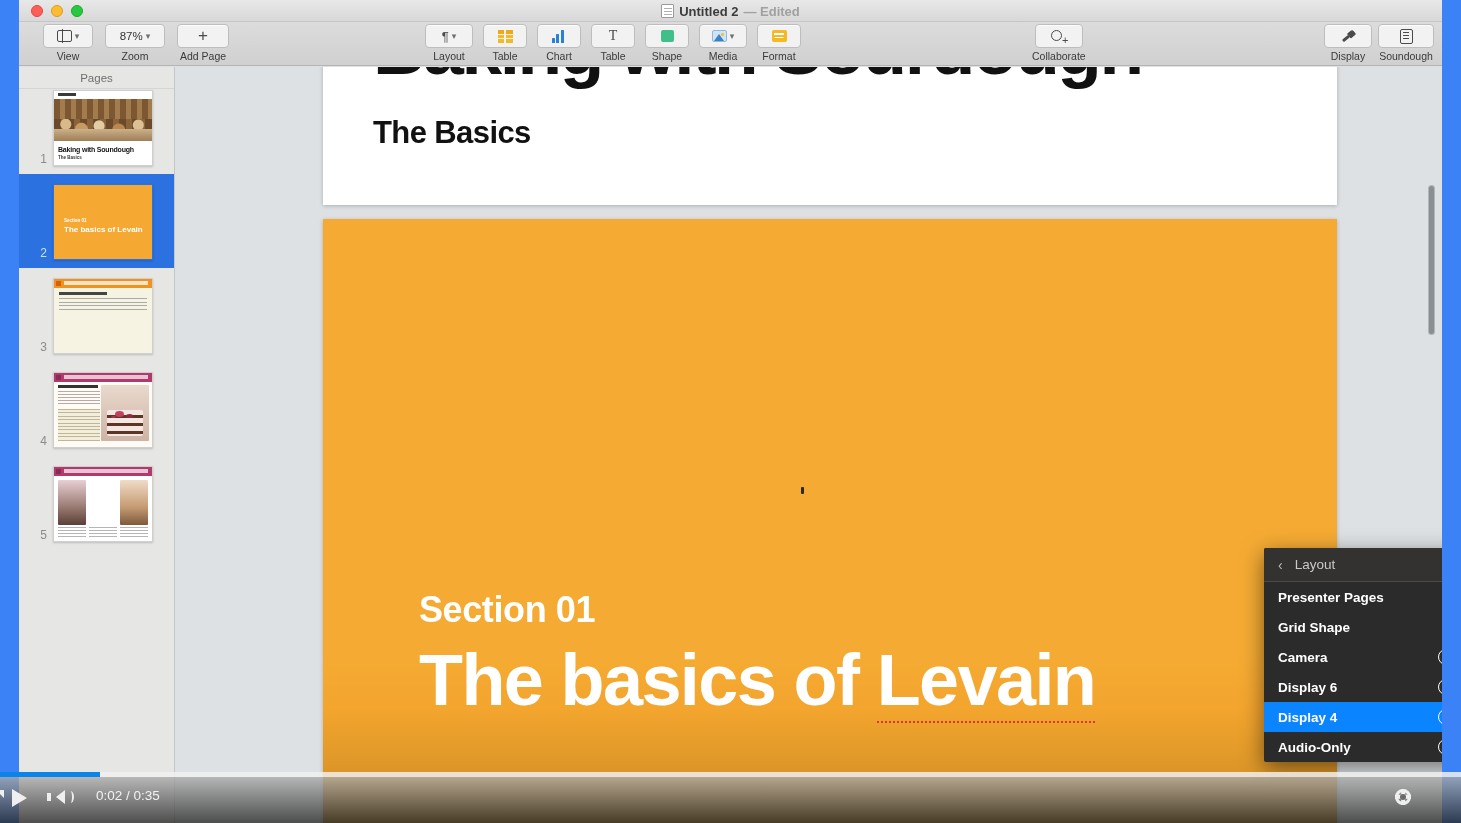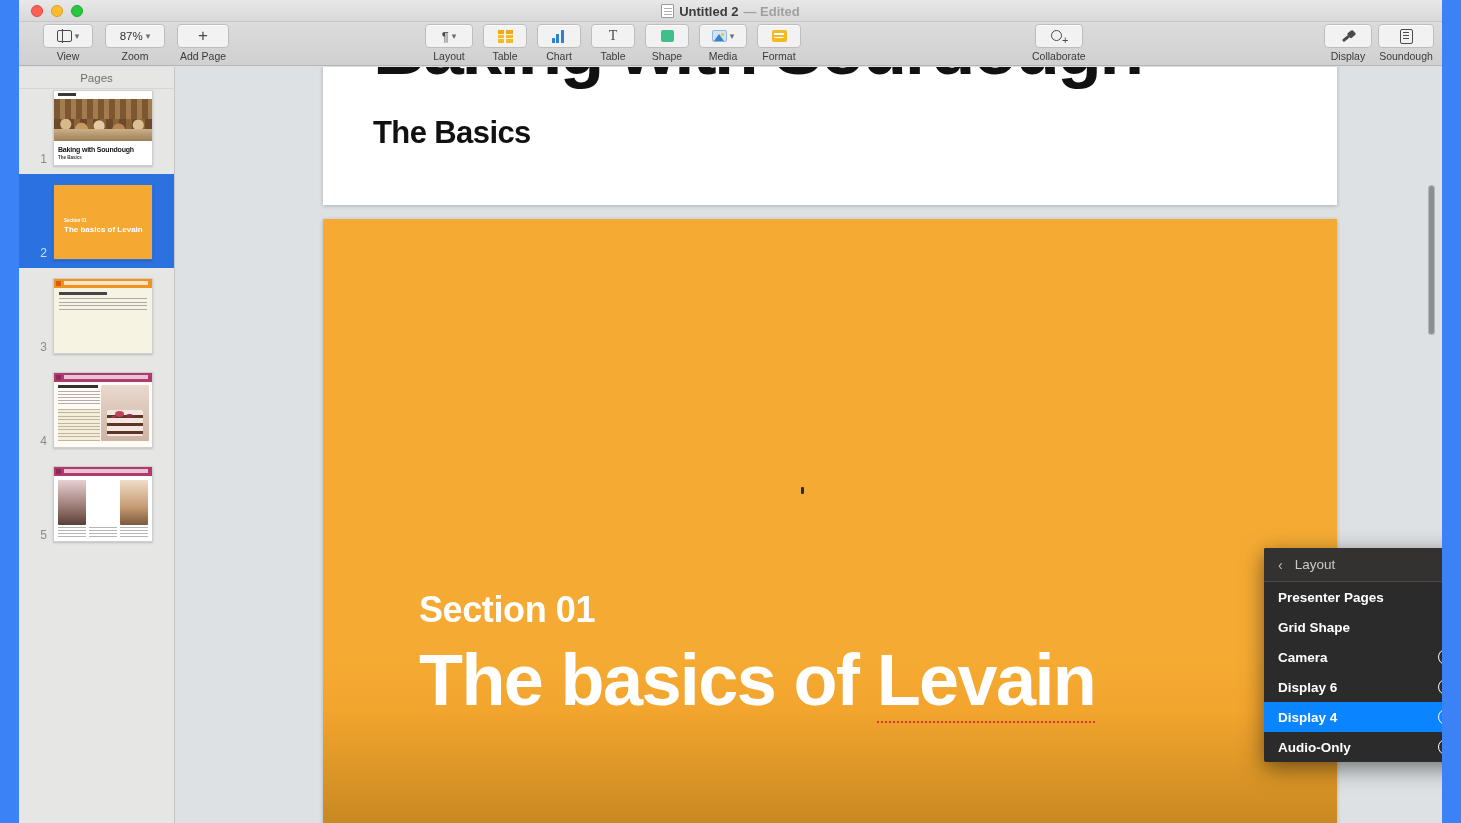--- a/index.html
+++ b/index.html
@@ -593,14 +593,34 @@
         <span class="lm-dl"></span>
       </div>
       <div class="lm-item">
         <span>Audio-Only</span>
         <span class="lm-dl"></span>
       </div>
     </div>
 
   </div>
 
+  <div class="player-bar">
+    <div class="controls-bg"></div>
+    <div class="progress-track">
+      <div class="progress-fill"></div>
+    </div>
+    <div class="ctrl play-btn">
+      <span class="tri"></span>
+    </div>
+    <div class="ctrl vol-btn">
+      <span class="spk"></span>
+      <span class="wave"></span>
+    </div>
+    <div class="ctrl time-text">0:02 / 0:35</div>
+    <div class="ctrl gear">
+      <span class="gear-shape">
+          <span class="gear-dot"></span>
+        </span>
+    </div>
+    <div class="ctrl fs"></div>
+  </div>
 
 </div>
 
 </body></html>

